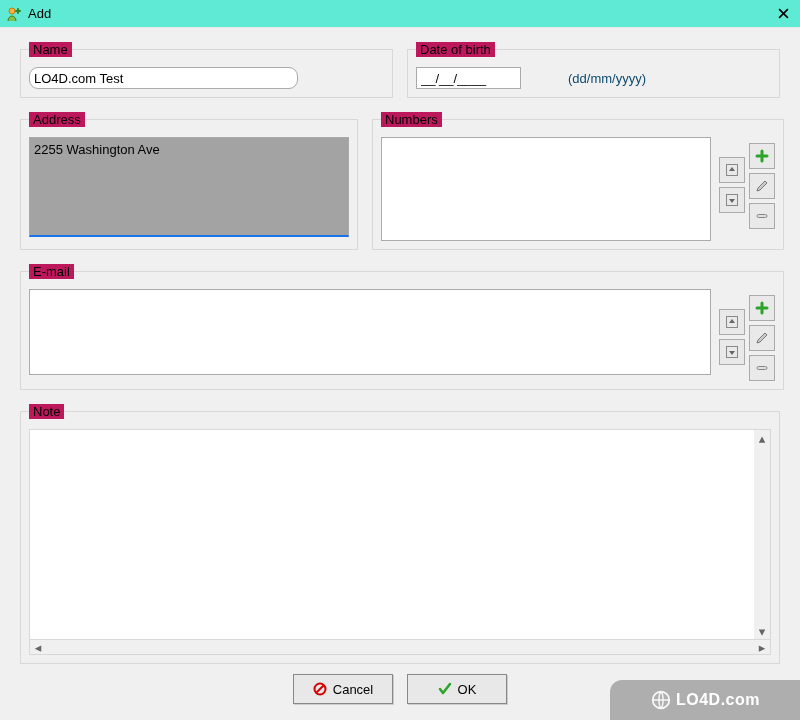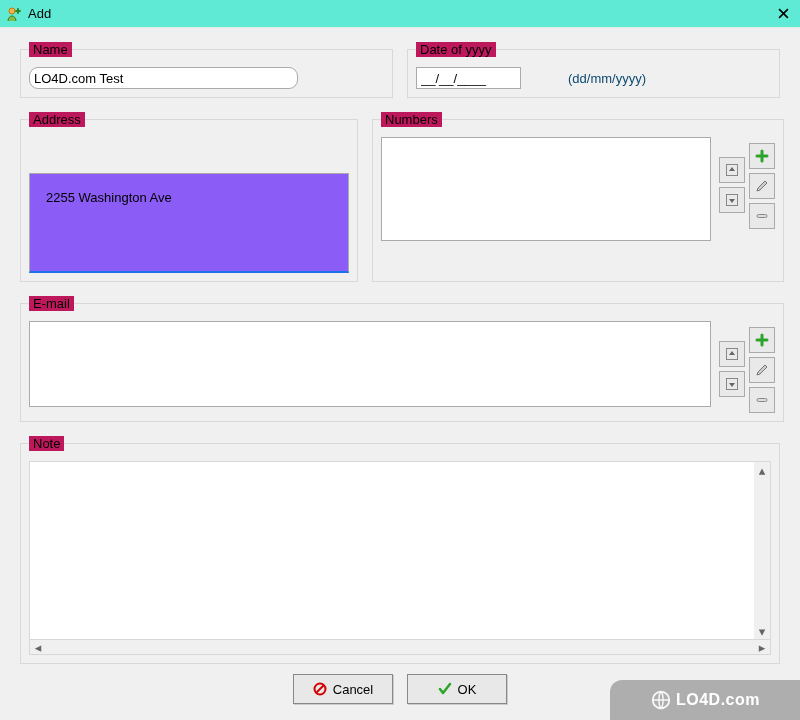--- a/index.html
+++ b/index.html
@@ -73,26 +73,25 @@
   
   .row-mid {
     display: flex; gap: 14px;
     margin-top: 14px;
   }
   .address-group, .numbers-group { flex: 1 1 0; }
   .address-box {
     width: 320px; height: 100px;
     border: 1px solid #aaa;
     border-bottom: 2px solid #1a73e8;
-    background: #8b5cf6;
+    background: #a3a3a3;
     font: inherit;
-    padding: 16px;
+    padding: 4px;
     resize: none;
     display: block;
-    margin-top: 36px;
   }
   .list-panel {
     display: flex; gap: 8px;
   }
   .list-box {
     width: 330px; height: 104px;
     border: 1px solid #aaa;
     background: #fff;
   }
   .btn-stack { display: flex; gap: 4px; }
@@ -195,21 +194,21 @@
   </div>
 
   <div class="client">
 
     <div class="row-top">
       <fieldset class="group name-group">
         <legend>Name</legend>
         <input class="name-input" type="text" value="LO4D.com Test" style="">
       </fieldset>
       <fieldset class="group dob-group">
-        <legend>Date of yyyy</legend>
+        <legend>Date of birth</legend>
         <div class="dob-wrap">
           <input class="dob-input" type="text" value="__/__/____" style="">
           <span class="hint">(dd/mm/yyyy)</span>
         </div>
       </fieldset>
     </div>
 
     <div class="row-mid">
       <fieldset class="group address-group">
         <legend>Address</legend>

